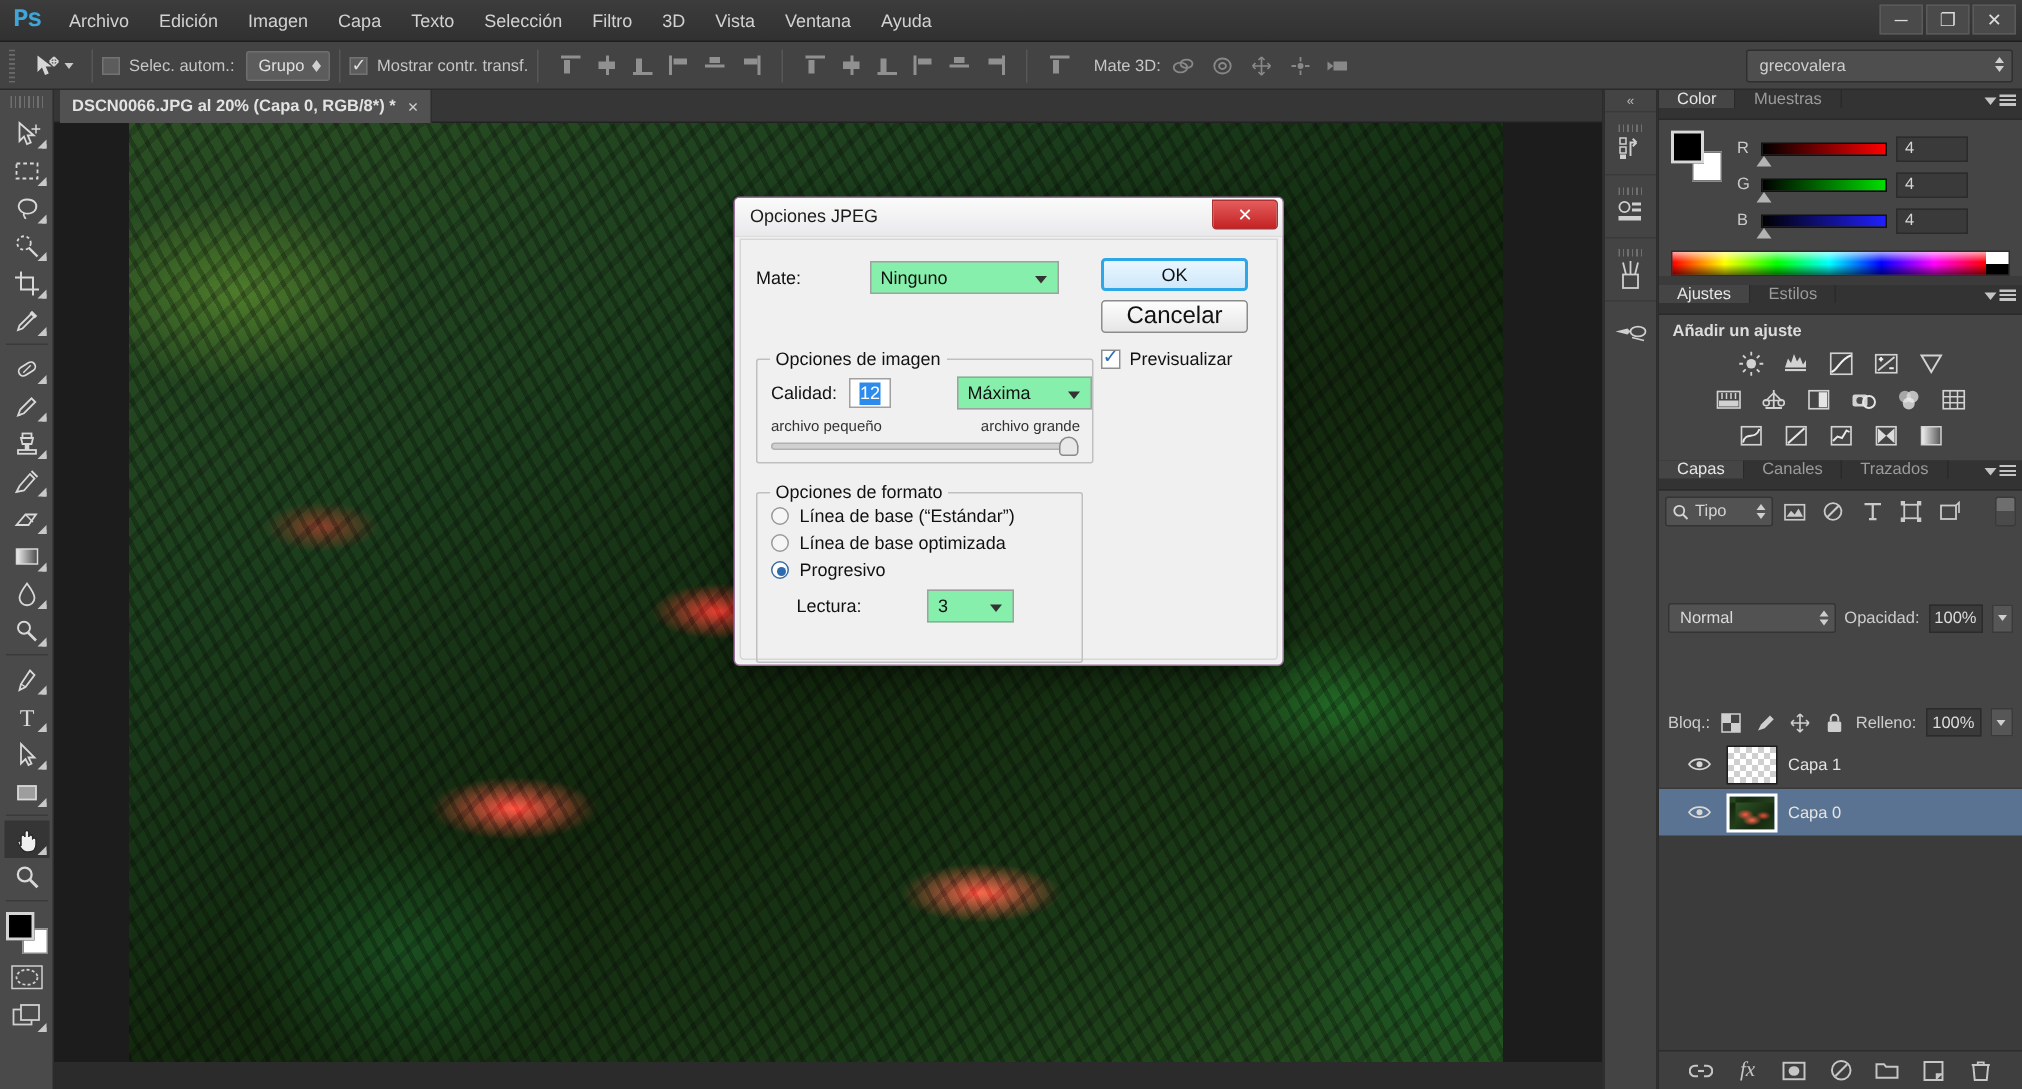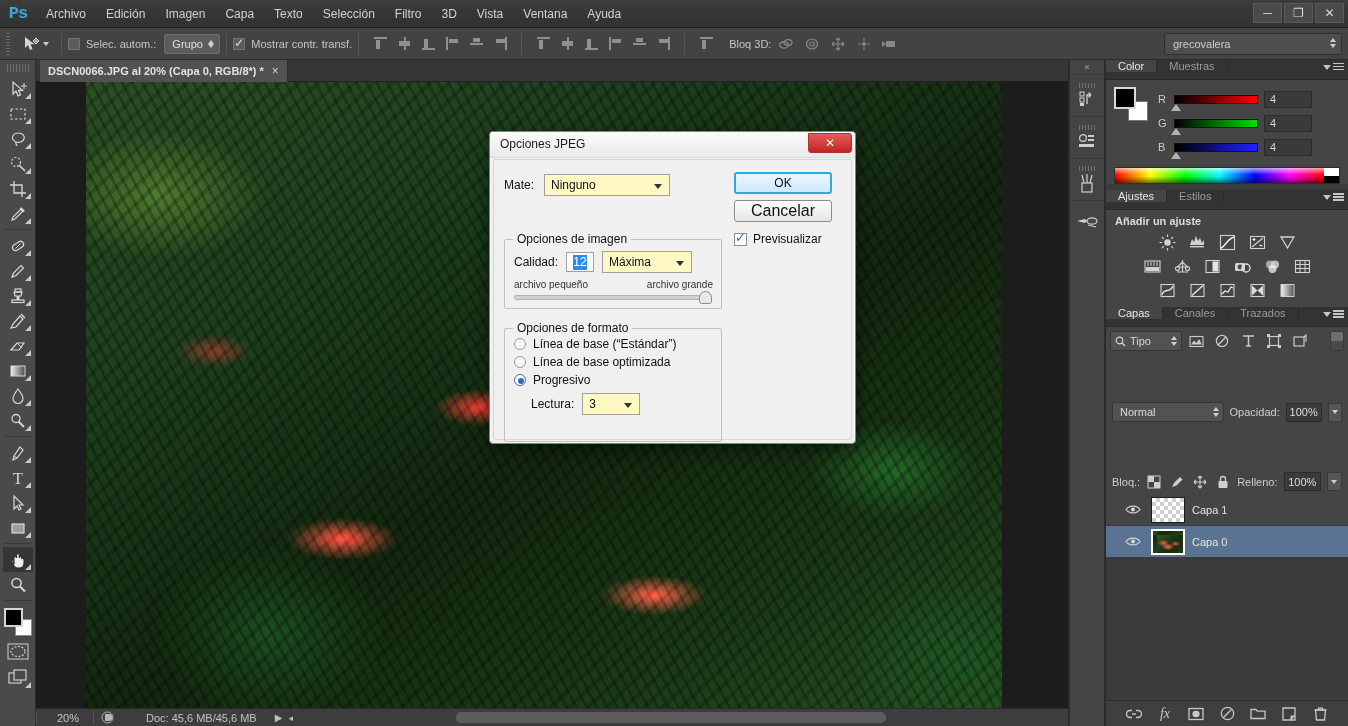--- a/index.html
+++ b/index.html
@@ -373,23 +373,24 @@
     border: 1px solid #a33; border-radius: 0 3px 3px 3px;
     color: #fff; font-size: 12px; display: flex; align-items: center; justify-content: center;
   }
   .dlg-inner {
     position: absolute; left: 3px; top: 27px; right: 3px; bottom: 3px;
     background: #f0f0f0; border: 1px solid #d7d7d7; border-radius: 0 0 3px 3px;
   }
   .dlg-row-mate { position: absolute; left: 10px; top: 14px; display: flex; align-items: center; gap: 10px; }
   .lbl { font-size: 12px; color: #111; }
   .winselect {
-    height: 22px; background: #fef9c3; border: 1px solid #a0a0a0;
+    height: 22px; background: #86efac; border: 1px solid #a0a0a0;
     display: flex; align-items: center; padding: 0 22px 0 6px; font-size: 12px; color: #111;
     position: relative;
+    margin-left: 36px;
   }
   .winselect::after {
     content: ""; position: absolute; right: 7px; top: 9px;
     border-left: 4px solid transparent; border-right: 4px solid transparent; border-top: 5px solid #333;
   }
   fieldset.group {
     position: absolute; border: 1px solid #c0c0c0; border-radius: 2px; margin: 0; padding: 0;
   }
   fieldset.group > legend {
     font-size: 12px; color: #111; padding: 0 4px; margin-left: 8px;
@@ -578,21 +579,21 @@
     <div class="align-group" id="align-group-3">
         <div class="align-btn">
           <svg width="17" height="17" viewBox="0 0 17 17">
             <rect x="2" y="2" width="13" height="2" fill="#cfcfcf"></rect>
             <rect x="4" y="5" width="4" height="9" fill="#cfcfcf"></rect>
           </svg>
         </div>
       </div>
 
     <div class="mode3d">
-      <span class="opt-label">Bloq 3D:</span>
+      <span class="opt-label">Mate 3D:</span>
       <div class="m3-icon">
         <svg width="16" height="14" viewBox="0 0 16 14">
             <ellipse cx="6" cy="8" rx="4.5" ry="3.2" fill="none" stroke="#c2c2c2" stroke-width="1.2"></ellipse>
             <ellipse cx="10" cy="5.5" rx="4" ry="2.8" fill="none" stroke="#c2c2c2" stroke-width="1.2"></ellipse>
           </svg>
       </div>
       <div class="m3-icon">
         <svg width="16" height="14" viewBox="0 0 16 14">
             <ellipse cx="8" cy="7" rx="5.5" ry="5" fill="none" stroke="#c2c2c2" stroke-width="1.2"></ellipse>
             <ellipse cx="8" cy="7" rx="2.3" ry="2" fill="none" stroke="#c2c2c2" stroke-width="1.2"></ellipse>
@@ -801,37 +802,20 @@
 
   <div class="canvas-area">
     <div class="photo"></div>
   </div>
   <div class="canvas-vscroll">
     <div class="sb-arrow" style="top:0;">▲</div>
     <div class="thumb"></div>
     <div class="sb-arrow" style="bottom:0;">▼</div>
   </div>
 
-  <div class="statusbar">
-    <div class="sb-sep"></div>
-    <div class="sb-zoom">20%</div>
-    <div class="sb-sep"></div>
-    <div class="sb-icon">
-      <svg width="13" height="13" viewBox="0 0 13 13">
-          <circle cx="6.5" cy="6.5" r="5.5" fill="none" stroke="#b6b6b6" stroke-width="1"></circle>
-          <path d="M4 3 h4 a3 3 0 0 1 0 7 h-4 z" fill="#b6b6b6"></path>
-        </svg>
-    </div>
-    <div class="sb-doc">Doc: 45,6 MB/45,6 MB</div>
-    <div class="sb-play">
-      <span style="font-size:10px;">▶</span>
-        <span style="font-size:9px;">◂</span>
-    </div>
-    <div class="hscroll"></div>
-  </div>
 
   <div class="minidock">
     <div class="md-collapse">«</div>
     <div class="md-cell">
       <div class="md-grip"></div>
       <svg width="18" height="18" viewBox="0 0 18 18">
           <rect x="2" y="2" width="4" height="4" fill="none" stroke="#cfcfcf"></rect>
           <rect x="2" y="8" width="4" height="4" fill="none" stroke="#cfcfcf"></rect>
           <rect x="2" y="13" width="4" height="3" fill="#cfcfcf"></rect>
           <path d="M9 14 L9 5 L13 5 M13 5 l-2.5 -2.5 M13 5 l-2.5 2.5" stroke="#cfcfcf" fill="none" stroke-width="1.3"></path>

